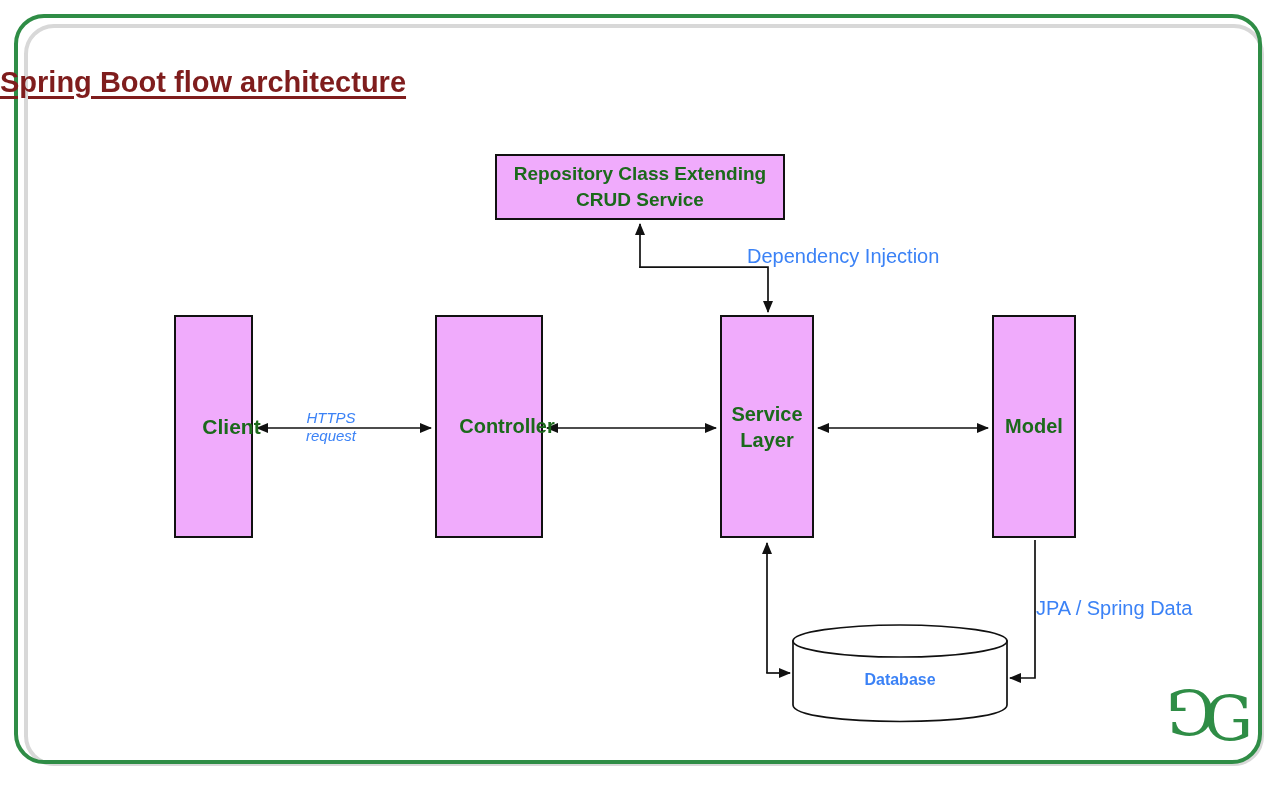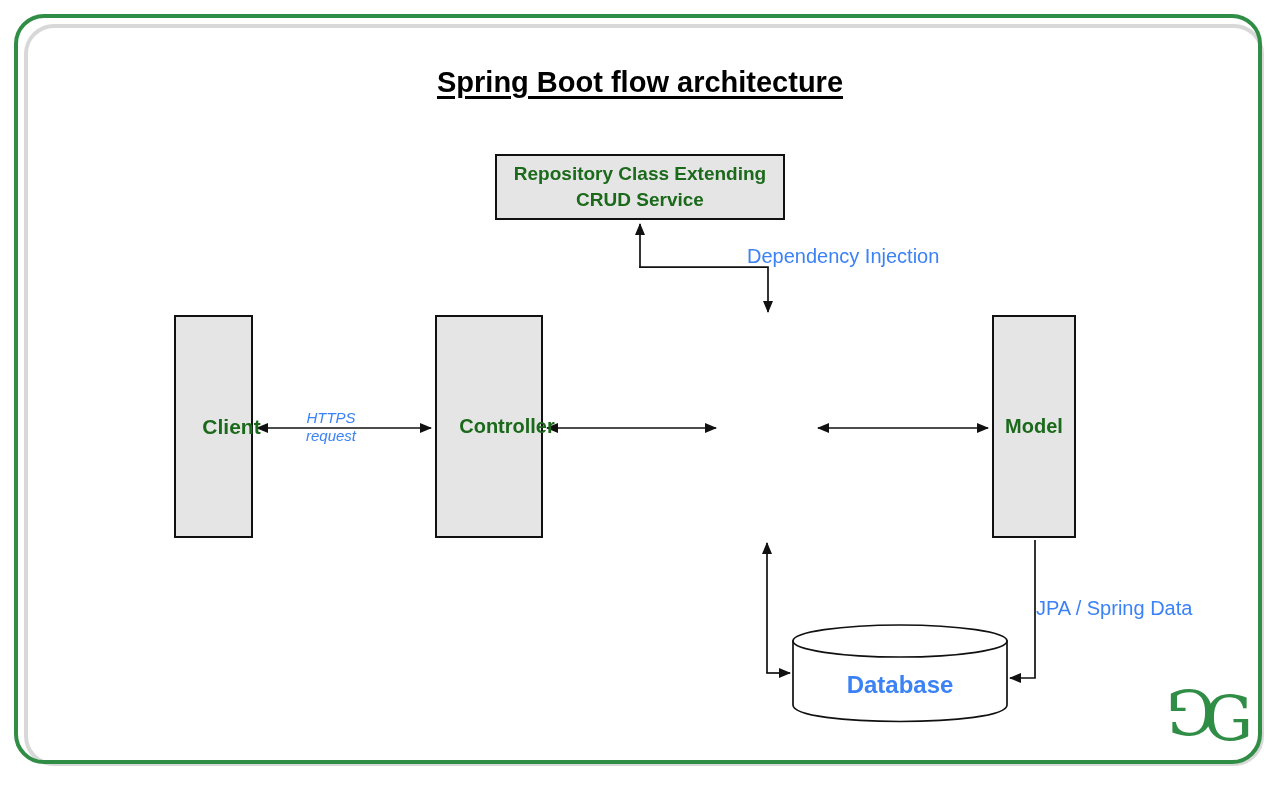--- a/index.html
+++ b/index.html
@@ -27,34 +27,34 @@
     width: 1248px; height: 750px;
     border: 4px solid #2f8d46;
     border-radius: 30px;
     box-sizing: border-box;
     z-index: 1;
   }
   .title {
     position: absolute;
     top: 66px; left: 0;
     width: 100%;
-    text-align: center;
+    text-align: left;
     font-size: 29px;
     font-weight: bold;
-    color: #000000;
+    color: #7f1d1d;
     text-decoration: underline;
     text-decoration-thickness: 3px;
     text-underline-offset: 4px;
     z-index: 3;
   }
   .box {
     position: absolute;
     box-sizing: border-box;
     border: 2px solid #111111;
-    background: #e5e5e5;
+    background: #f0abfc;
     display: flex;
     flex-direction: column;
     align-items: center;
     justify-content: center;
     text-align: center;
     color: #1b691b;
     font-weight: bold;
     z-index: 2;
   }
   #box-repository { left: 495px; top: 154px; width: 290px; height: 66px; font-size: 19px; line-height: 26px; }
@@ -67,21 +67,21 @@
 
   .edge-label { position: absolute; color: #3b82f6; z-index: 3; white-space: nowrap; }
   #lbl-dependency { left: 747px; top: 245px; font-size: 20px; }
   #lbl-jpa        { left: 1036px; top: 597px; font-size: 20px; }
   #lbl-https {
     left: 276px; top: 409px; width: 110px;
     text-align: center; font-size: 15px; line-height: 18px; font-style: italic;
   }
   #lbl-database {
     left: 793px; top: 671px; width: 214px;
-    text-align: center; font-size: 24px; font-weight: bold;
+    text-align: center; font-size: 16px; font-weight: bold;
   }
   .logo {
     position: absolute;
     left: 1166px; top: 688px;
     height: 62px;
     display: flex;
     align-items: center;
     color: #2f8d46;
     font-family: "DejaVu Serif", "Liberation Serif", serif;
     font-size: 62px;
@@ -134,20 +134,24 @@
   </div>
 
   <div class="box" id="box-client">
     <div>Client</div>
   </div>
 
   <div class="box" id="box-controller">
     <div>Controller</div>
   </div>
 
+  <div class="box" id="box-service">
+    <div>Service</div>
+    <div>Layer</div>
+  </div>
 
   <div class="box" id="box-model">
     <div>Model</div>
   </div>
 
   <div class="edge-label" id="lbl-https">
     <div>HTTPS</div>
     <div>request</div>
   </div>
 

